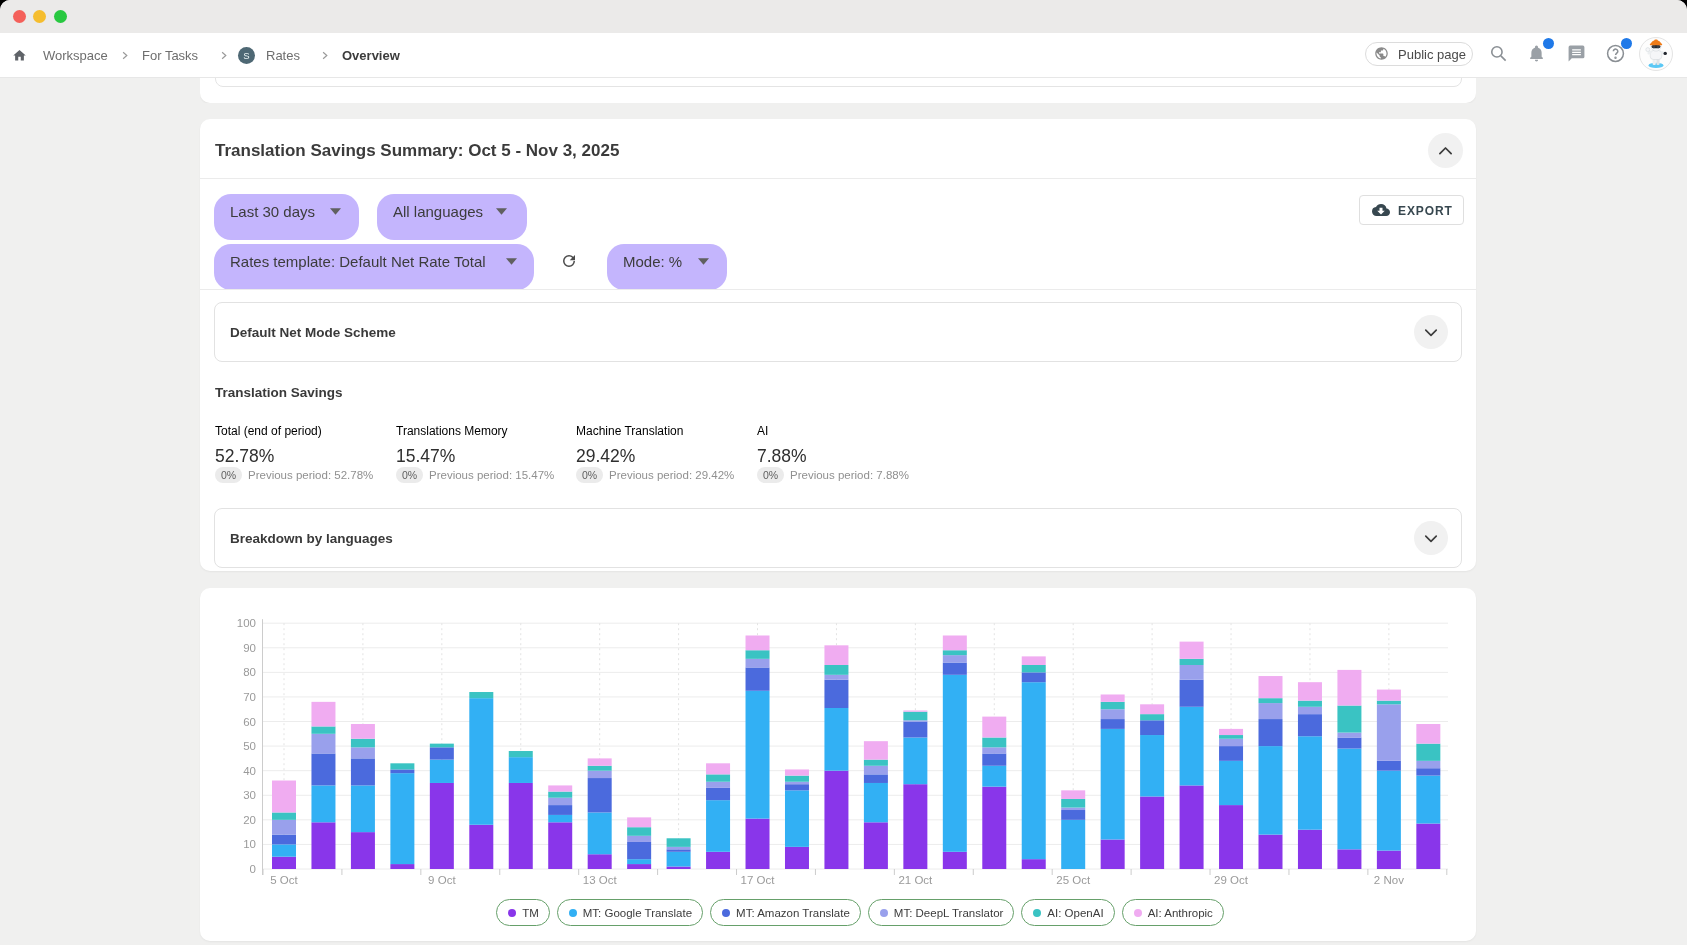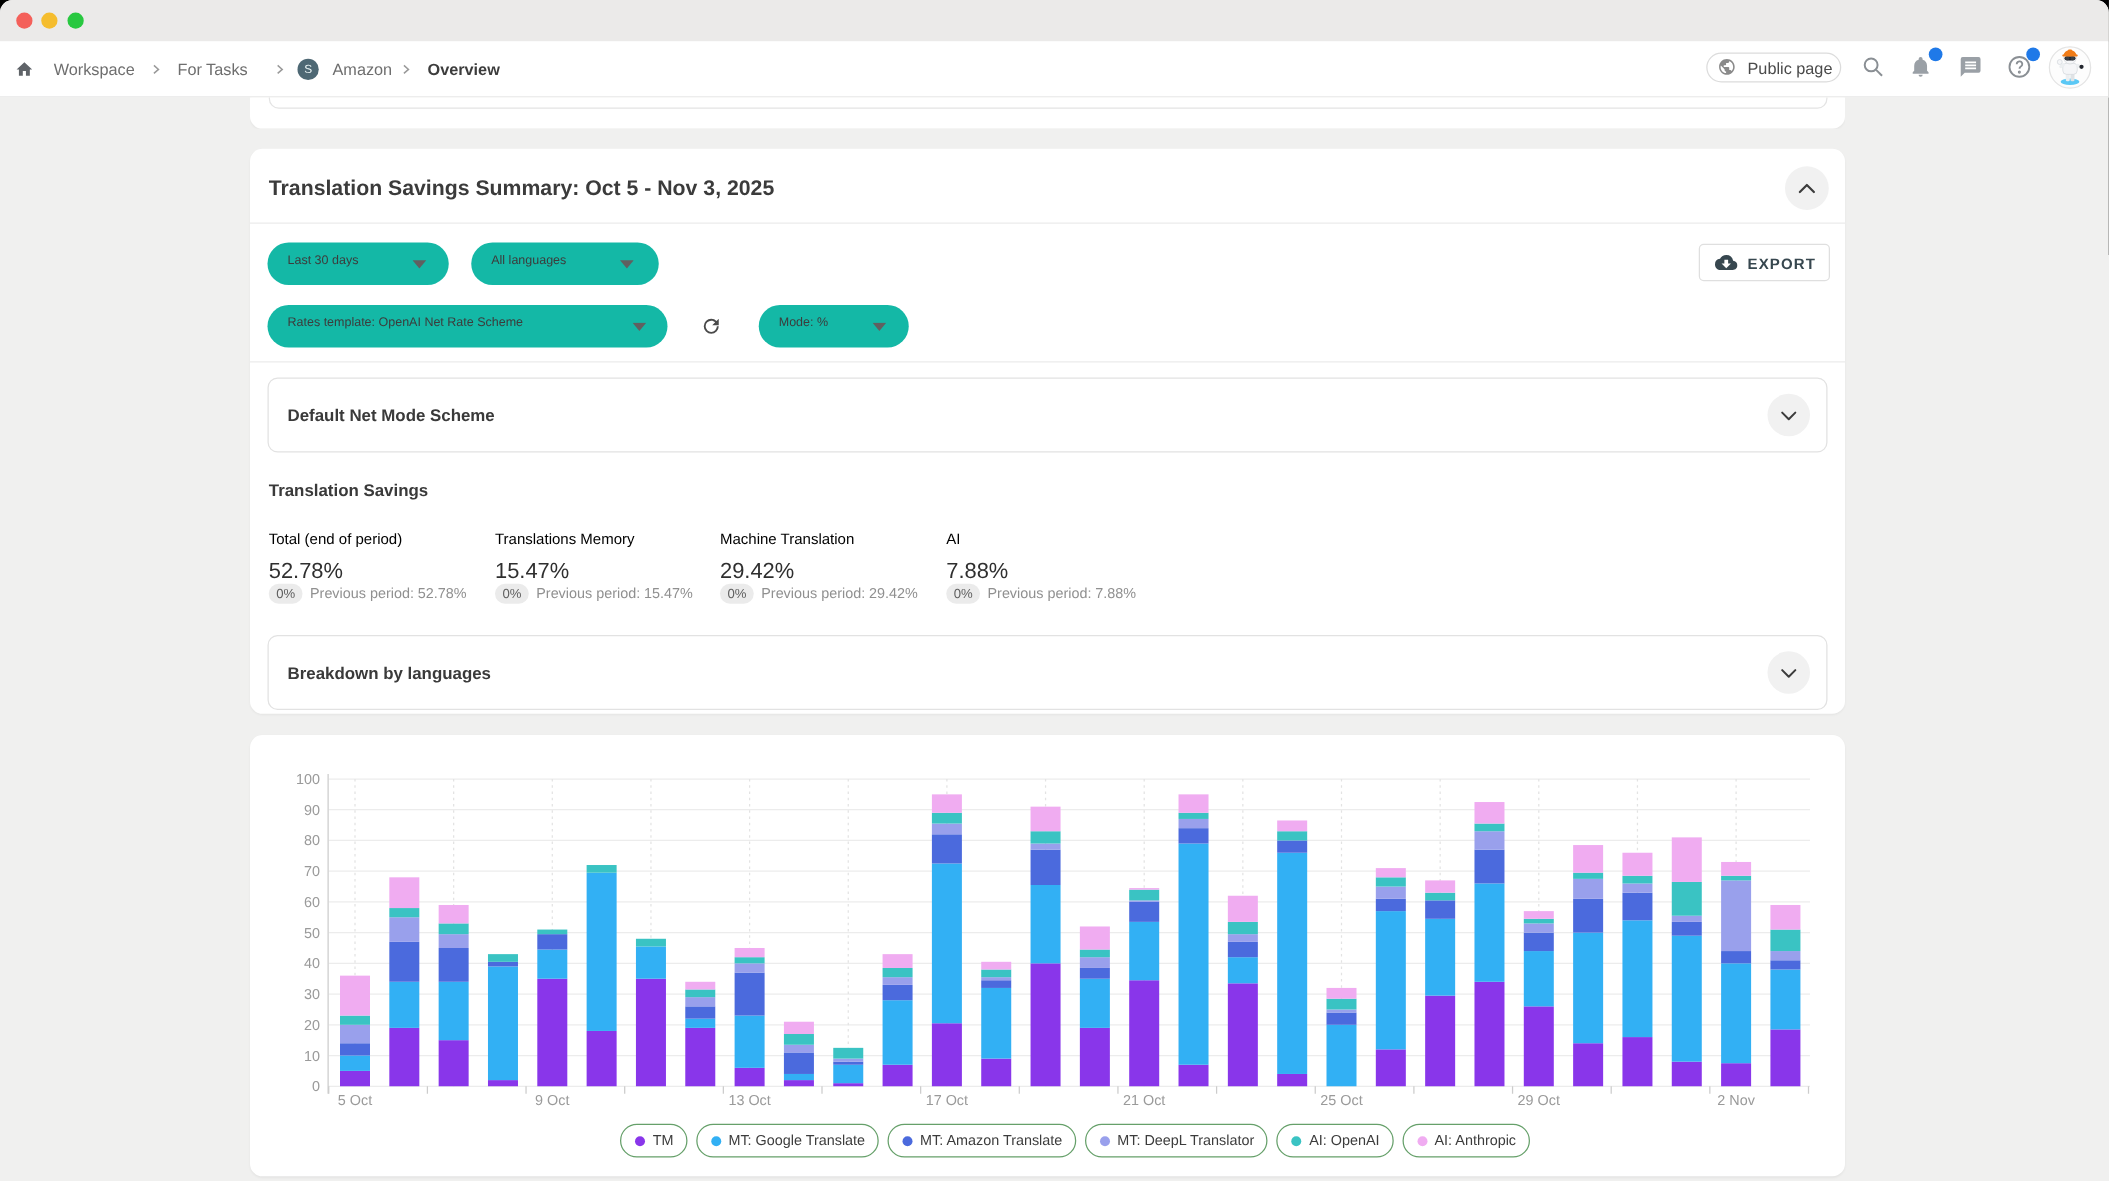--- a/index.html
+++ b/index.html
@@ -7,21 +7,21 @@
   body { font-family:"Liberation Sans", sans-serif; -webkit-font-smoothing:antialiased; }
   #win { position:absolute; left:0; top:0; width:1687px; height:945px;
          background:#f0f0ef; border-radius:10px 10px 0 0; overflow:hidden; }
   .abs { position:absolute; }
   #titlebar { left:0; top:0; width:1687px; height:33px; background:#ebeae9; }
   .tl { width:13px; height:13px; border-radius:50%; top:10px; }
   #nav { left:0; top:33px; width:1687px; height:45px; background:#fff; border-bottom:1px solid #e7e7e7; }
   .crumb { font-size:13px; color:#6e6e6e; top:48px; }
   .card { background:#fff; border-radius:10px; box-shadow:0 1px 2px rgba(0,0,0,0.05); }
   .panel { border:1px solid #e2e2e2; border-radius:8px; background:#fff; }
-  .pill { background:#14b8a6; border-radius:17px; color:#3c3c3c; font-size:10px; height:34px; }
+  .pill { background:#c4b5fd; border-radius:17px; color:#3c3c3c; font-size:15px; height:46px; }
   .pill .lbl { position:absolute; top:9px; white-space:nowrap; }
   .circbtn { background:#f1f1f1; border-radius:50%; }
   .divider { background:#ebebeb; height:1px; }
   .statlbl { font-size:12px; color:#000000; white-space:nowrap; }
   .statval { font-size:17.5px; font-weight:normal; color:#2f2f2f; }
   .badge0 { background:#ebebeb; border-radius:9px; font-size:10.5px; color:#5f5f5f;
             padding:2px 6px; display:inline-block; }
   .prev { font-size:11.5px; color:#909090; white-space:nowrap; }
   .ptitle { font-size:13.5px; font-weight:bold; color:#3a3a3a; }
   #legend { position:absolute; left:200px; top:899px; width:1276px; display:flex;
@@ -45,21 +45,21 @@
     </svg>
   <div class="abs crumb" style="left:43px;">Workspace</div>
   <svg class="abs" style="left:119px; top:50px;" width="11" height="11" viewBox="0 0 24 24" fill="none" stroke="#9a9a9a" stroke-width="2.6">
       <path d="M9 5l8 7-8 7"></path>
     </svg>
   <div class="abs crumb" style="left:142px;">For Tasks</div>
   <svg class="abs" style="left:218px; top:50px;" width="11" height="11" viewBox="0 0 24 24" fill="none" stroke="#9a9a9a" stroke-width="2.6">
       <path d="M9 5l8 7-8 7"></path>
     </svg>
   <div class="abs" style="left:238px; top:47px; width:17px; height:17px; border-radius:50%; background:#4e6874; color:#eef7f7; font-size:9.5px; text-align:center; line-height:17px;">S</div>
-  <div class="abs crumb" style="left:266px;">Amazon</div>
+  <div class="abs crumb" style="left:266px;">Rates</div>
   <svg class="abs" style="left:319px; top:50px;" width="11" height="11" viewBox="0 0 24 24" fill="none" stroke="#9a9a9a" stroke-width="2.6">
       <path d="M9 5l8 7-8 7"></path>
     </svg>
   <div class="abs" style="left:342px; top:48px; font-size:13px; font-weight:bold; color:#3c3c3c;">Overview</div>
 
   <div class="abs" style="left:1365px; top:42px; width:108px; height:24px; border:1px solid #dcdcdc; border-radius:12px; background:#fff;"></div>
   <svg class="abs" style="left:1374px; top:46px;" width="15" height="15" viewBox="0 0 24 24" fill="#8a8a8a">
       <path d="M12 2C6.48 2 2 6.48 2 12s4.48 10 10 10 10-4.48 10-10S17.52 2 12 2zm-1 17.93c-3.95-.49-7-3.85-7-7.93 0-.62.08-1.21.21-1.79L9 15v1c0 1.1.9 2 2 2v1.93zm6.9-2.54c-.26-.81-1-1.39-1.9-1.39h-1v-3c0-.55-.45-1-1-1H8v-2h2c.55 0 1-.45 1-1V7h2c1.1 0 2-.9 2-2v-.41c2.93 1.19 5 4.06 5 7.41 0 2.08-.8 3.97-2.1 5.39z"></path>
     </svg>
   <div class="abs" style="left:1398px; top:47px; font-size:13px; color:#4a4a4a;">Public page</div>
@@ -128,21 +128,21 @@
       <path d="M0 0h10L5 6z"></path>
     </svg>
 
   <div class="abs" style="left:1359px; top:195px; width:105px; height:30px; border:1px solid #dfdfdf; border-radius:4px; background:#fff;"></div>
   <svg class="abs" style="left:1372px; top:201px;" width="18" height="18" viewBox="0 0 24 24" fill="#37474f">
       <path d="M19.35 10.04A7.49 7.49 0 0012 4C9.11 4 6.6 5.64 5.35 8.04A5.994 5.994 0 000 14c0 3.31 2.69 6 6 6h13c2.76 0 5-2.24 5-5 0-2.64-2.05-4.78-4.65-4.96zM17 13l-5 5-5-5h3V9h4v4h3z"></path>
     </svg>
   <div class="abs" style="left:1398px; top:204px; font-size:12px; font-weight:bold; color:#37474f; letter-spacing:0.9px;">EXPORT</div>
 
   <div class="abs pill" style="left:214px; top:244px; width:320px;">
-      <span class="lbl" style="left:16px;">Rates template: OpenAI Net Rate Scheme</span>
+      <span class="lbl" style="left:16px;">Rates template: Default Net Rate Total</span>
     </div>
   <svg class="abs" style="left:506px; top:258px;" width="11" height="7" viewBox="0 0 10 6" fill="#606060">
       <path d="M0 0h10L5 6z"></path>
     </svg>
   <svg class="abs" style="left:560px; top:252px;" width="18" height="18" viewBox="0 0 24 24" fill="#4a4a4a">
       <path d="M17.65 6.35A7.96 7.96 0 0012 4a8 8 0 108 8h-2a6 6 0 11-6-6c1.66 0 3.14.69 4.22 1.78L13 11h7V4l-2.35 2.35z"></path>
     </svg>
   <div class="abs pill" style="left:607px; top:244px; width:120px;">
       <span class="lbl" style="left:16px;">Mode: %</span>
     </div>

